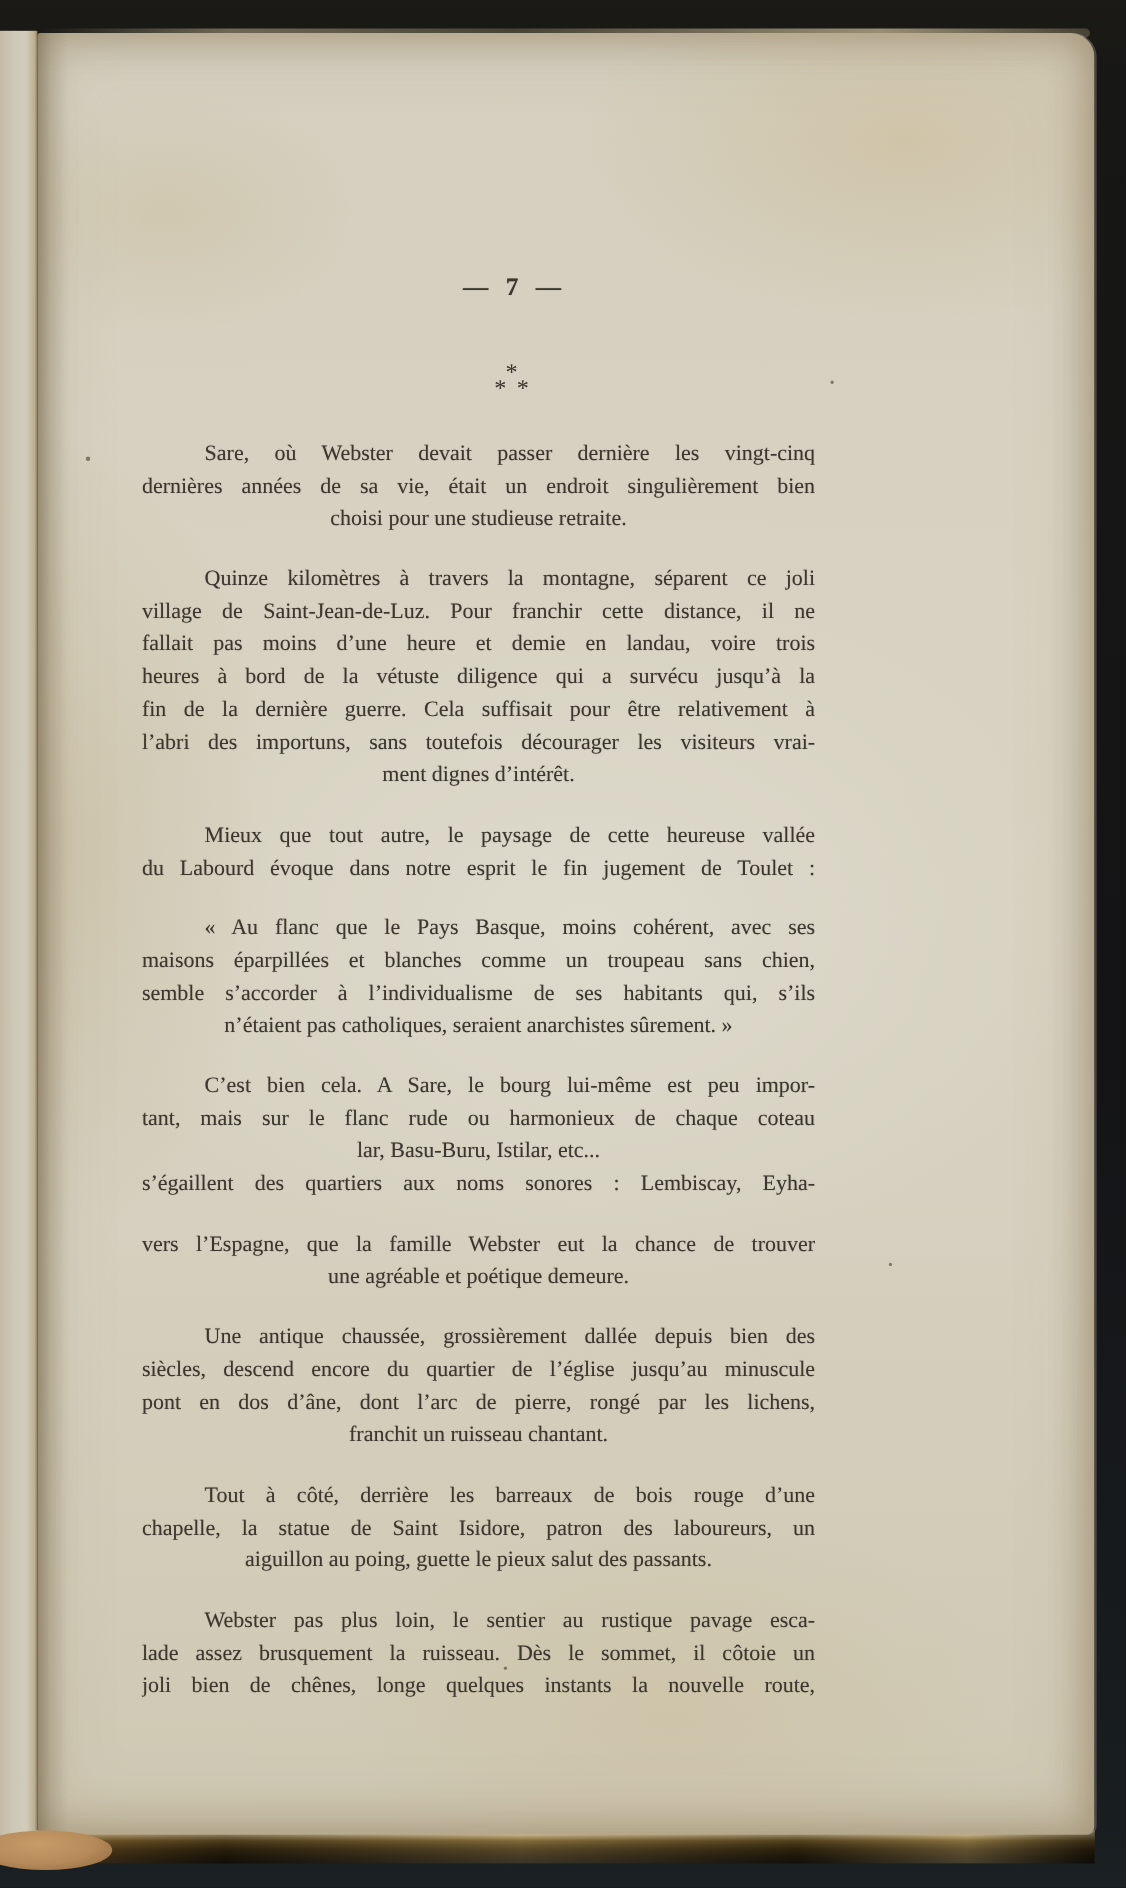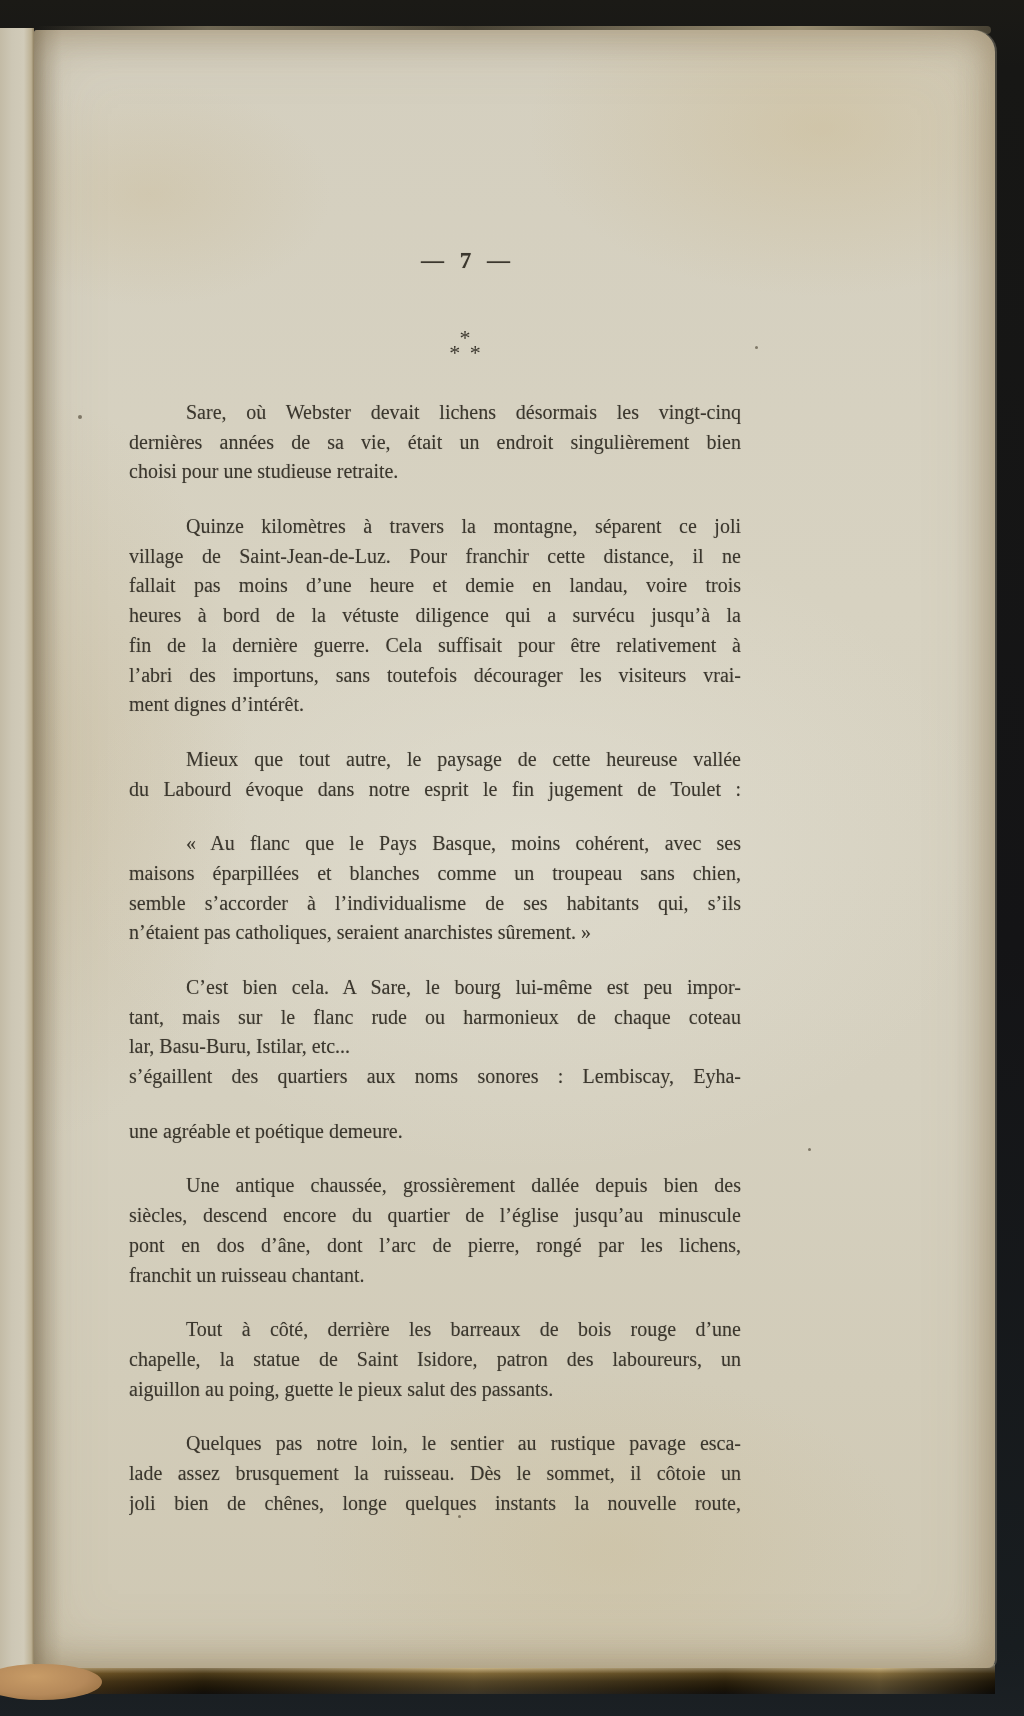--- a/index.html
+++ b/index.html
@@ -116,21 +116,21 @@
   }
   .para { margin: 0; }
   .para + .para { margin-top: 25px; }
   .line {
     height: 29.7px;
     line-height: 29.7px;
     overflow: hidden;
     white-space: normal;
   }
   .justify { text-align: justify; -moz-text-align-last: justify; text-align-last: justify; }
-  .short { text-align: left; }
+  .short { text-align: center; }
   .indent { text-indent: 57px; }
   .speck {
     position: absolute;
     width: 4px; height: 4px;
     border-radius: 50%;
     background: rgba(80,72,56,0.65);
   }
 </style>
 </head>
 <body>
@@ -147,21 +147,21 @@
     <div class="page-num">— 7 —</div>
 
     <div class="asterism">
       <div class="row">*</div>
       <div class="row">* *</div>
     </div>
 
     <div class="text-block">
 
       <div class="para">
-        <div class="line justify indent">Sare, où Webster devait lichens désormais les vingt-cinq</div>
+        <div class="line justify indent">Sare, où Webster devait passer dernière les vingt-cinq</div>
         <div class="line justify">dernières années de sa vie, était un endroit singulièrement bien</div>
         <div class="line short">choisi pour une studieuse retraite.</div>
       </div>
 
       <div class="para">
         <div class="line justify indent">Quinze kilomètres à travers la montagne, séparent ce joli</div>
         <div class="line justify">village de Saint-Jean-de-Luz. Pour franchir cette distance, il ne</div>
         <div class="line justify">fallait pas moins d’une heure et demie en landau, voire trois</div>
         <div class="line justify">heures à bord de la vétuste diligence qui a survécu jusqu’à la</div>
         <div class="line justify">fin de la dernière guerre. Cela suffisait pour être relativement à</div>
@@ -182,38 +182,39 @@
       </div>
 
       <div class="para">
         <div class="line justify indent">C’est bien cela. A Sare, le bourg lui-même est peu impor-</div>
         <div class="line justify">tant, mais sur le flanc rude ou harmonieux de chaque coteau</div>
         <div class="line short">lar, Basu-Buru, Istilar, etc...</div>
         <div class="line justify">s’égaillent des quartiers aux noms sonores : Lembiscay, Eyha-</div>
       </div>
 
       <div class="para">
+        <div class="line justify">vers l’Espagne, que la famille Webster eut la chance de trouver</div>
         <div class="line short">une agréable et poétique demeure.</div>
       </div>
 
       <div class="para">
         <div class="line justify indent">Une antique chaussée, grossièrement dallée depuis bien des</div>
         <div class="line justify">siècles, descend encore du quartier de l’église jusqu’au minuscule</div>
         <div class="line justify">pont en dos d’âne, dont l’arc de pierre, rongé par les lichens,</div>
         <div class="line short">franchit un ruisseau chantant.</div>
       </div>
 
       <div class="para">
         <div class="line justify indent">Tout à côté, derrière les barreaux de bois rouge d’une</div>
         <div class="line justify">chapelle, la statue de Saint Isidore, patron des laboureurs, un</div>
         <div class="line short">aiguillon au poing, guette le pieux salut des passants.</div>
       </div>
 
       <div class="para">
-        <div class="line justify indent">Quelques pas notre loin, le sentier au rustique pavage esca-</div>
+        <div class="line justify indent">Webster pas plus loin, le sentier au rustique pavage esca-</div>
         <div class="line justify">lade assez brusquement la ruisseau. Dès le sommet, il côtoie un</div>
         <div class="line justify">joli bien de chênes, longe quelques instants la nouvelle route,</div>
       </div>
 
     </div>
 
     <div class="speck" style="left:44px; top:385px;"></div>
     <div class="speck" style="left:721px; top:316px; width:3px; height:3px;"></div>
     <div class="speck" style="left:774px; top:1118px; width:3px; height:3px;"></div>
     <div class="speck" style="left:424px; top:1485px; width:3px; height:3px;"></div>

